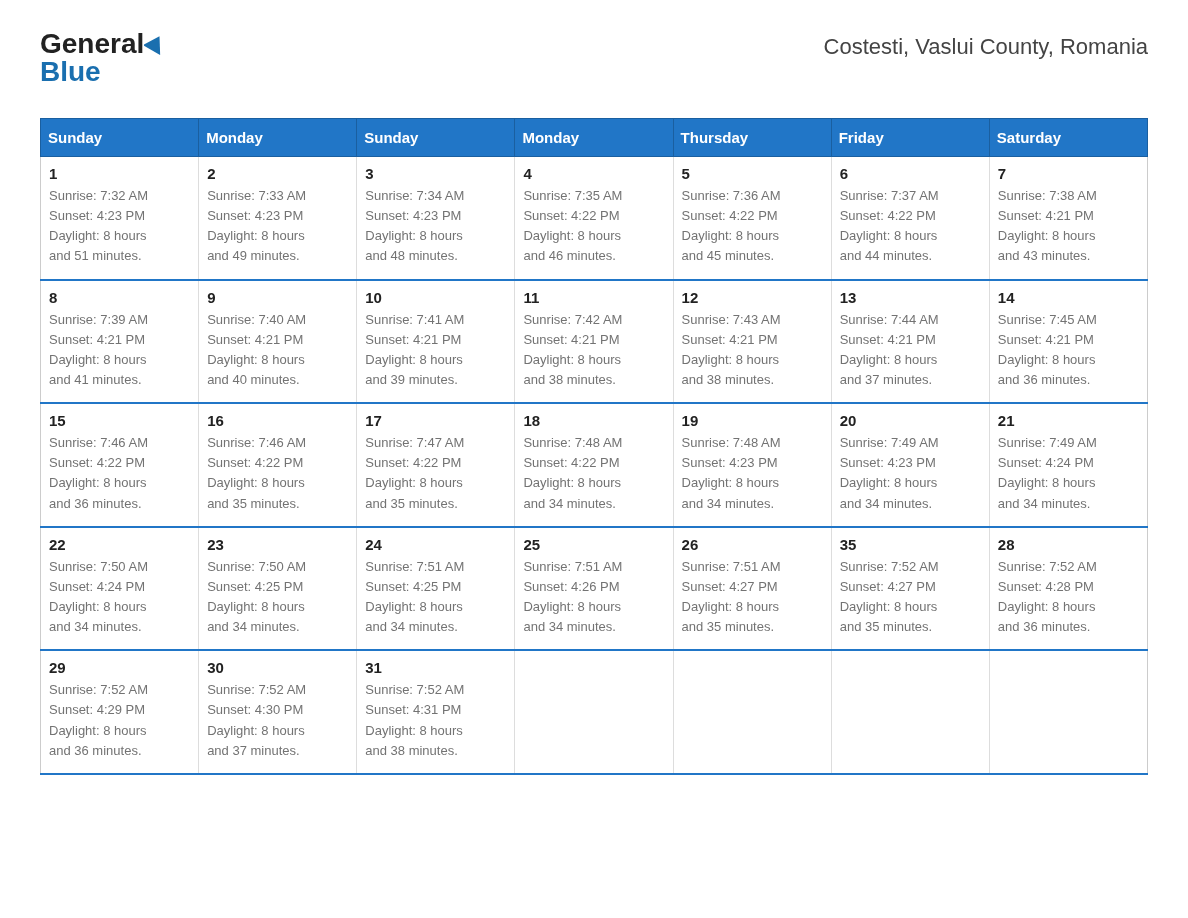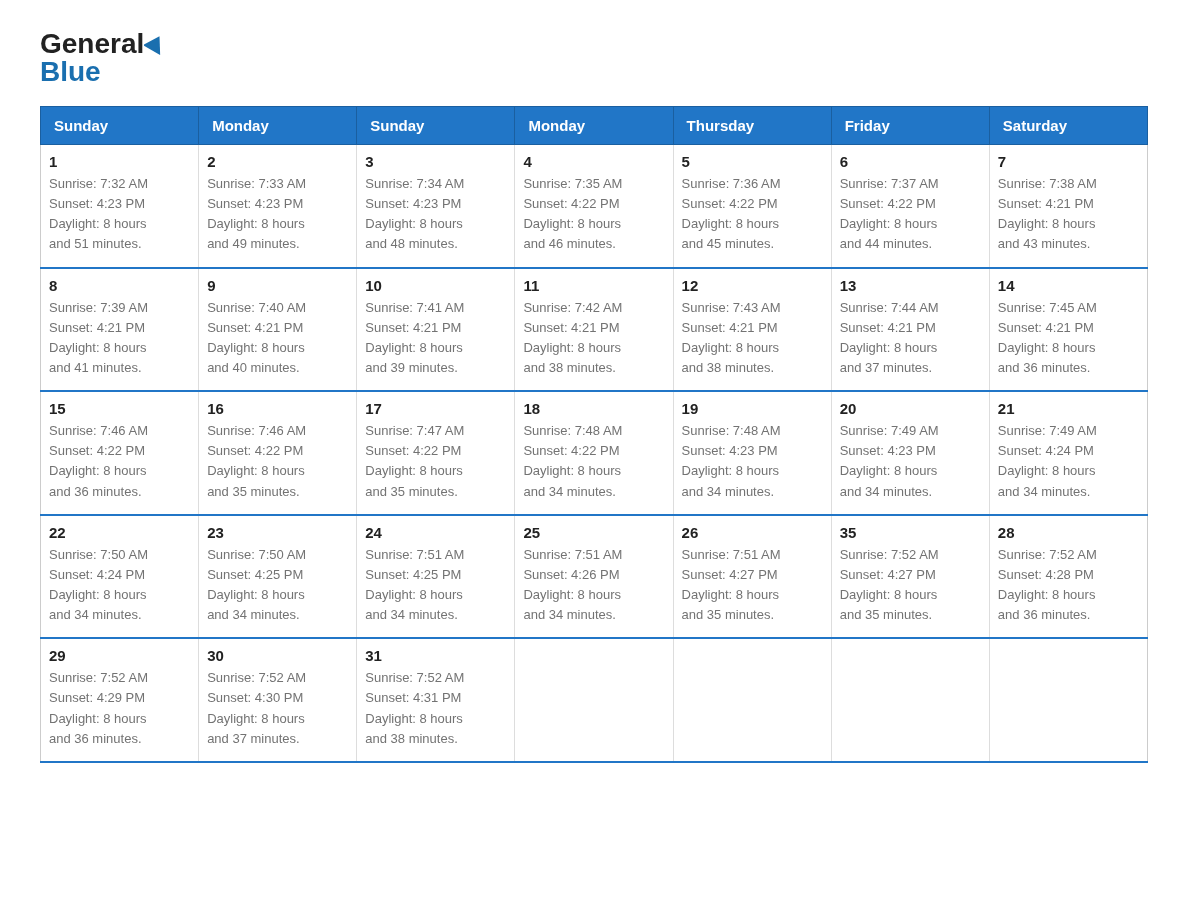--- a/index.html
+++ b/index.html
@@ -6,21 +6,21 @@
     body {
       font-family: Arial, sans-serif;
       background: #fff;
       padding: 30px 40px;
       color: #222;
     }
     .header {
       display: flex;
       justify-content: space-between;
       align-items: flex-start;
-      margin-bottom: 20px;
+      margin-bottom: 32px;
     }
     .logo {
       display: flex;
       flex-direction: column;
       align-items: flex-start;
     }
     .logo-general {
       font-size: 28px;
       font-weight: bold;
       color: #222;
@@ -55,21 +55,21 @@
       border-collapse: collapse;
       table-layout: fixed;
     }
     thead tr {
       background-color: #2176c7;
     }
     thead th {
       color: #fff;
       font-size: 15px;
       font-weight: 600;
-      padding: 10px 13px;
+      padding: 10px 7px;
       text-align: left;
       border: 1px solid #1a5fa0;
     }
     tbody tr {
       border-bottom: 2px solid #2176c7;
     }
     tbody td {
       vertical-align: top;
       padding: 8px 8px 12px 8px;
       font-size: 13px;
@@ -107,20 +107,21 @@
   <div class="logo">
     <div class="logo-row">
       <span class="logo-general">General</span>
       <svg class="logo-svg" width="22" height="22" viewBox="0 0 22 22">
         <polygon points="11,2 21,18 1,18" fill="#1a6faf" transform="rotate(30 11 11)"></polygon>
       </svg>
     </div>
     <span class="logo-blue">Blue</span>
   </div>
   <div class="title-block">
+    <div class="location">Costesti, Vaslui County, Romania</div>
   </div>
 </div>
 
 <table>
   <thead>
     <tr>
     <th>Sunday</th>
         <th>Monday</th>
         <th>Sunday</th>
         <th>Monday</th>

